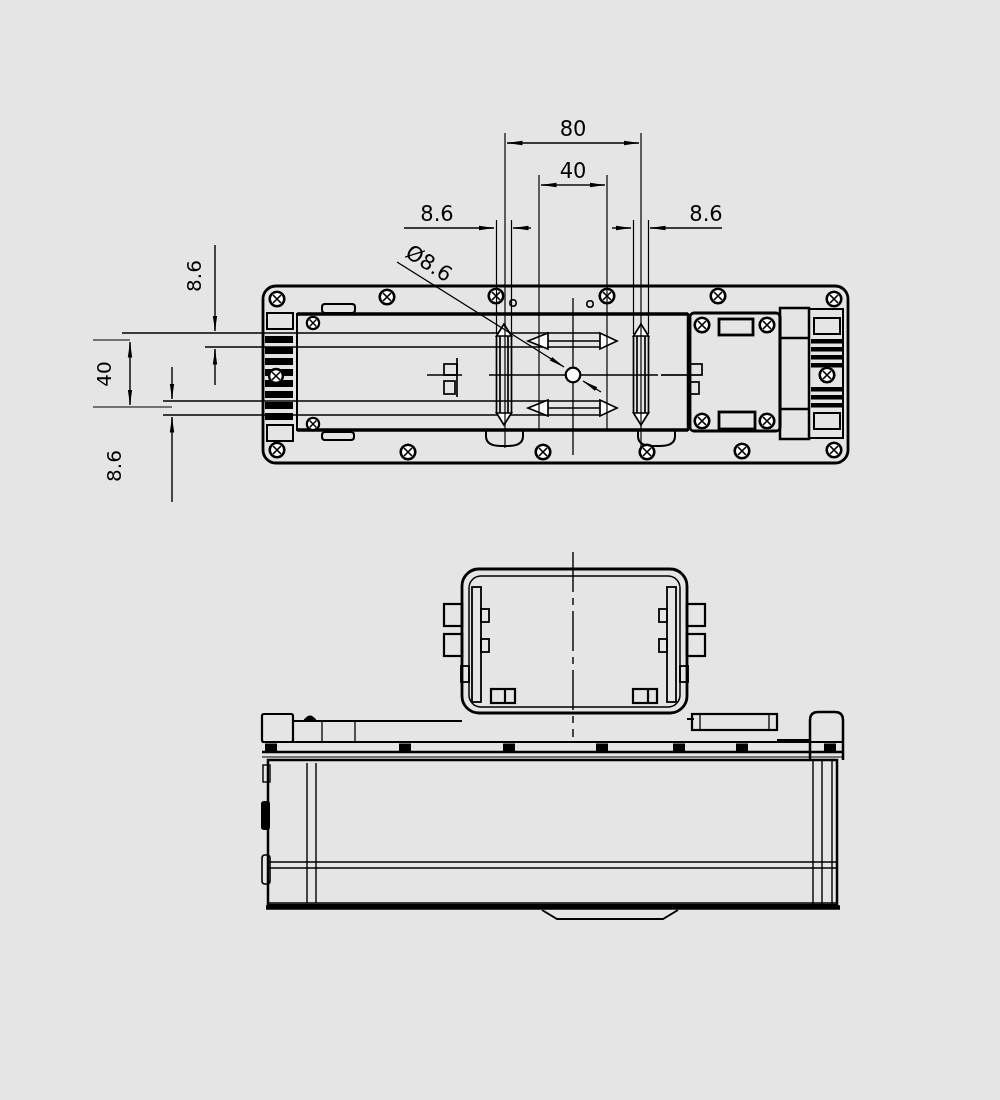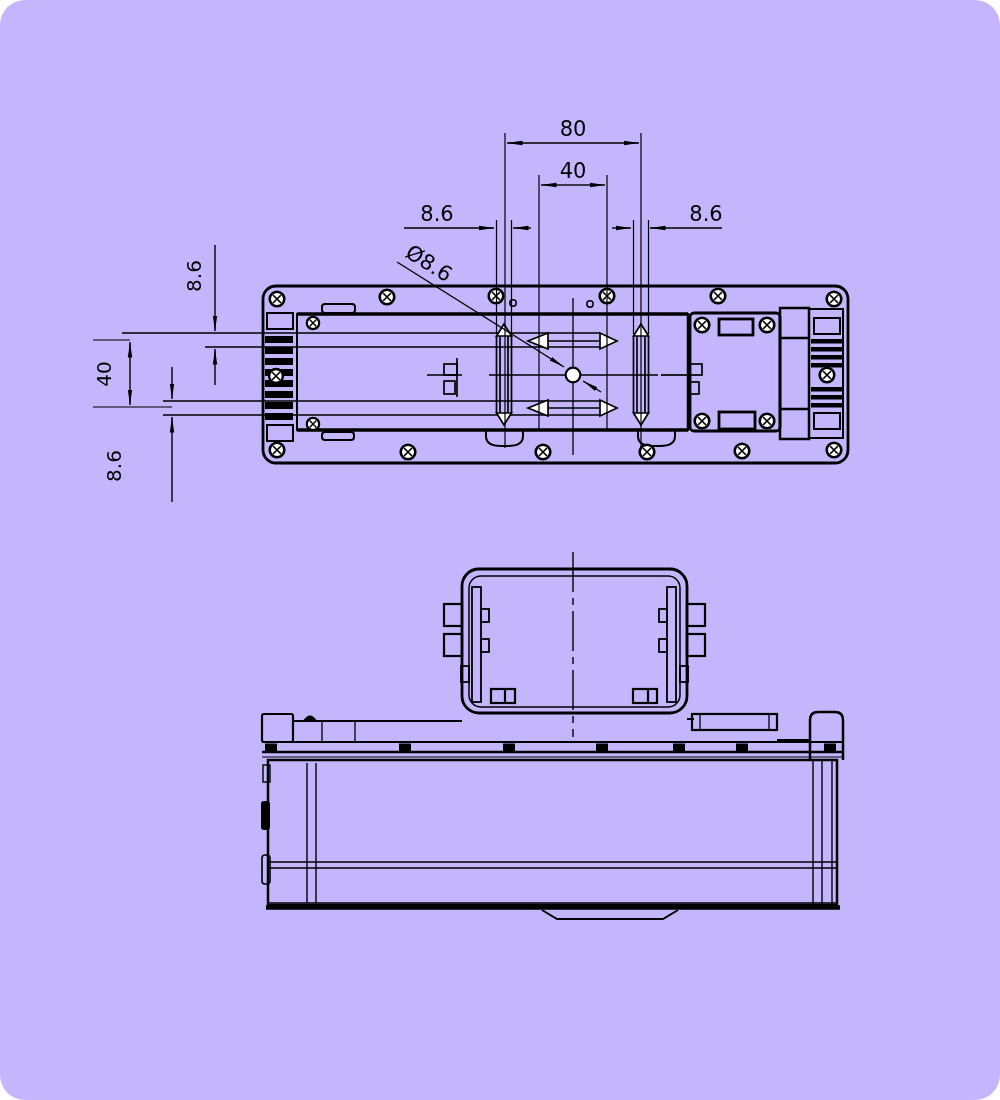--- a/index.html
+++ b/index.html
@@ -1,16 +1,16 @@
 <!DOCTYPE html>
 <html><head>
 <meta charset="utf-8">
 <style>
   html,body{margin:0;padding:0;background:#ffffff;}
-  #canvas{width:1000px;height:1100px;position:relative;background:#c4b5fd;font-family:"DejaVu Sans",sans-serif;border-radius:25px;}
+  #canvas{width:1000px;height:1100px;position:relative;background:#e5e5e5;font-family:"DejaVu Sans",sans-serif;}
   svg{display:block;}
   text{font-family:"DejaVu Sans","Liberation Sans",sans-serif;fill:#000;}
   .dimtxt{font-size:21px;}
   .dimtxt-s{font-size:20px;}
 </style>
 </head>
 <body>
 
 <div id="canvas">
 <svg width="1000" height="1100" viewBox="0 0 1000 1100">

